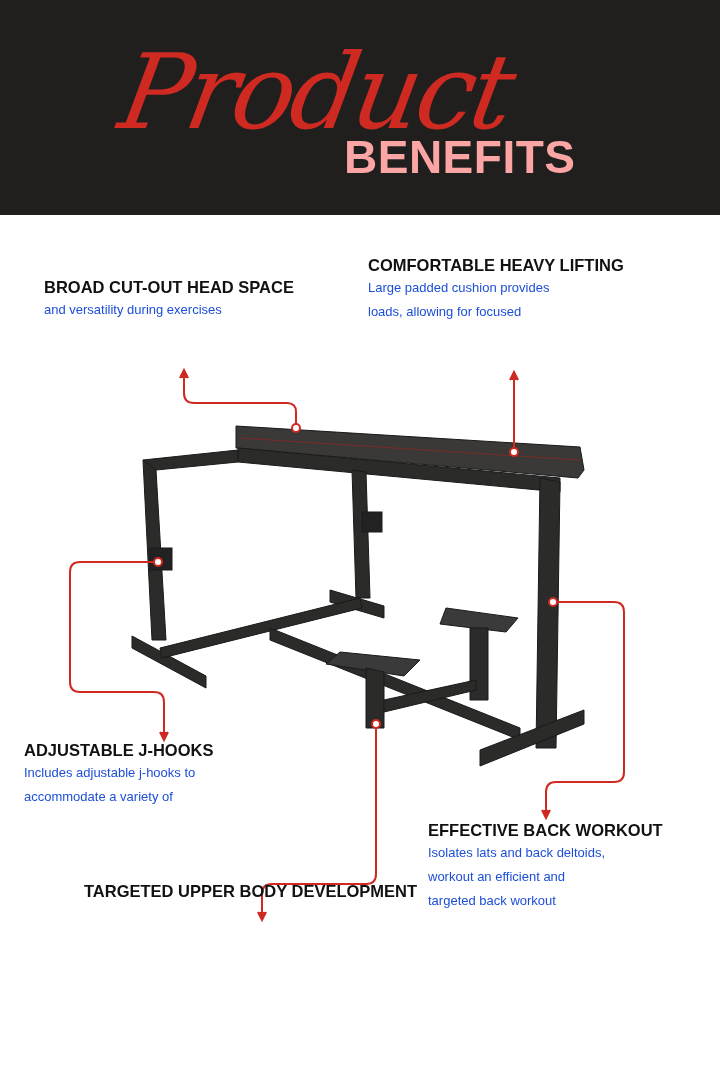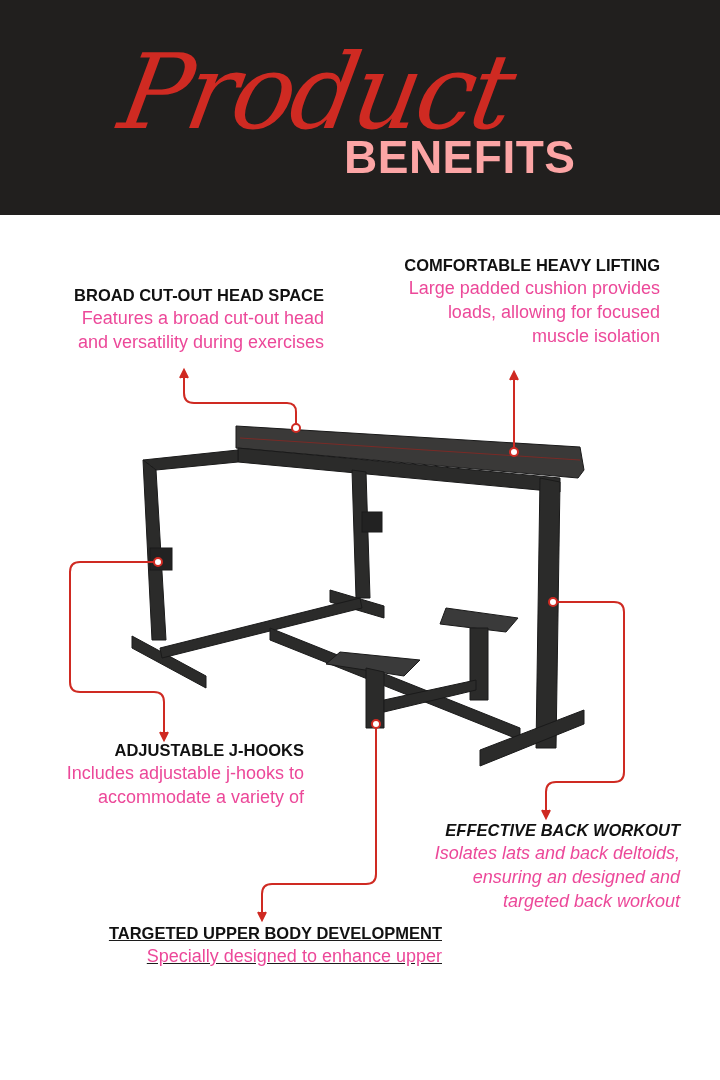--- a/index.html
+++ b/index.html
@@ -3,23 +3,23 @@
 <meta charset="utf-8">
 <style>
   html, body { margin: 0; padding: 0; }
   body { width: 720px; height: 1080px; background: #ffffff; position: relative; overflow: hidden;
          font-family: "Liberation Sans", "DejaVu Sans", sans-serif; color: #1c1c1c; }
   .header { position: absolute; left: 0; top: 0; width: 720px; height: 215px; background: #211f1e; }
   .script { position: absolute; left: 122px; top: 40px; font-family: "DejaVu Serif", serif; font-style: italic;
             font-size: 104px; line-height: 1; color: #cf2a22; letter-spacing: -4px; transform: skewX(-10deg); }
   .benefits { position: absolute; left: 344px; top: 134px; font-family: "Liberation Sans", sans-serif;
               font-weight: bold; font-size: 46px; color: #fca5a5; letter-spacing: 0.5px; line-height: 1; }
-  .block { position: absolute; text-align: right; }
+  .block { position: absolute; text-align: left; }
   .block .title { font-weight: bold; font-size: 16.5px; line-height: 22px; color: #111; }
-  .block .desc { font-size: 18px; line-height: 24px; color: #ec4899; }
+  .block .desc { font-size: 13px; line-height: 24px; color: #1d4ed8; }
   svg { position: absolute; left: 0; top: 0; }
 </style>
 </head>
 <body>
 
 <div class="header">
   <div class="script">Product</div>
   <div class="benefits">BENEFITS</div>
 </div>
 
@@ -70,42 +70,39 @@
     <path d="M553 602 L614 602 Q624 602 624 612 L624 772 Q624 782 614 782 L556 782 Q546 782 546 792 L546 814"></path>
     <path d="M542 810 L546 818 L550 810" fill="#cf2a22"></path>
     <circle cx="553" cy="602" r="4" fill="#fff"></circle>
 
     <path d="M376 724 L376 874 Q376 884 366 884 L272 884 Q262 884 262 894 L262 916"></path>
     <path d="M258 912 L262 920 L266 912" fill="#cf2a22"></path>
     <circle cx="376" cy="724" r="4" fill="#fff"></circle>
   </g>
 </svg>
 
-<div class="block" style="left:44px; top:276px; width:280px;margin-top:8px;">
+<div class="block" style="left:44px; top:276px; width:280px;">
   <div class="title">BROAD CUT-OUT HEAD SPACE</div>
-  <div class="desc">Features a broad cut-out head</div>
   <div class="desc">and versatility during exercises</div>
 </div>
 
 <div class="block" style="left:368px; top:254px; width:292px;">
   <div class="title">COMFORTABLE HEAVY LIFTING</div>
   <div class="desc">Large padded cushion provides</div>
   <div class="desc">loads, allowing for focused</div>
-  <div class="desc">muscle isolation</div>
 </div>
 
 <div class="block" style="left:24px; top:739px; width:280px;">
   <div class="title">ADJUSTABLE J-HOOKS</div>
   <div class="desc">Includes adjustable j-hooks to</div>
   <div class="desc">accommodate a variety of</div>
 </div>
 
-<div class="block" style="left:408px; top:819px; width:272px;font-style:italic;">
+<div class="block" style="left:428px; top:819px; width:272px;">
   <div class="title">EFFECTIVE BACK WORKOUT</div>
   <div class="desc">Isolates lats and back deltoids,</div>
-  <div class="desc">ensuring an designed and</div>
+  <div class="desc">workout an efficient and</div>
   <div class="desc">targeted back workout</div>
 </div>
 
-<div class="block" style="left:84px; top:922px; width:358px;text-decoration:underline;">
+<div class="block" style="left:84px; top:880px; width:358px;">
   <div class="title">TARGETED UPPER BODY DEVELOPMENT</div>
-  <div class="desc">Specially designed to enhance upper</div>
 </div>
 
 </body></html>

